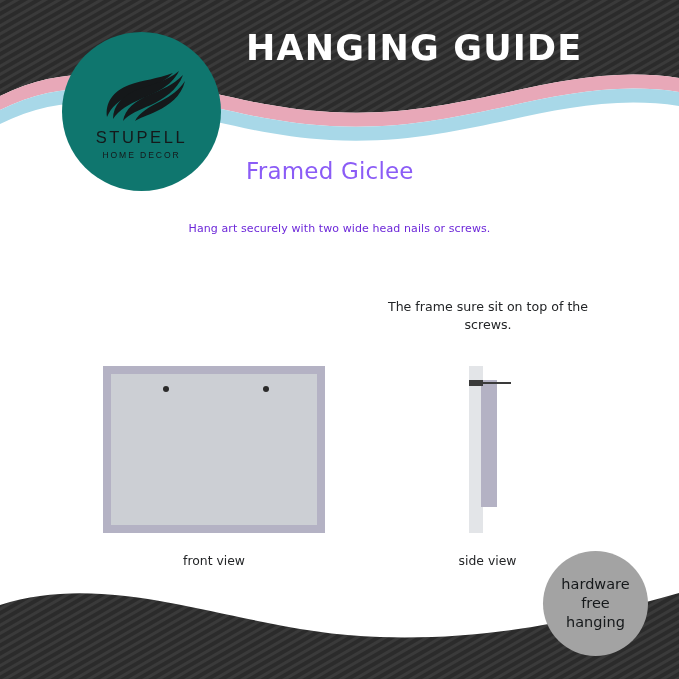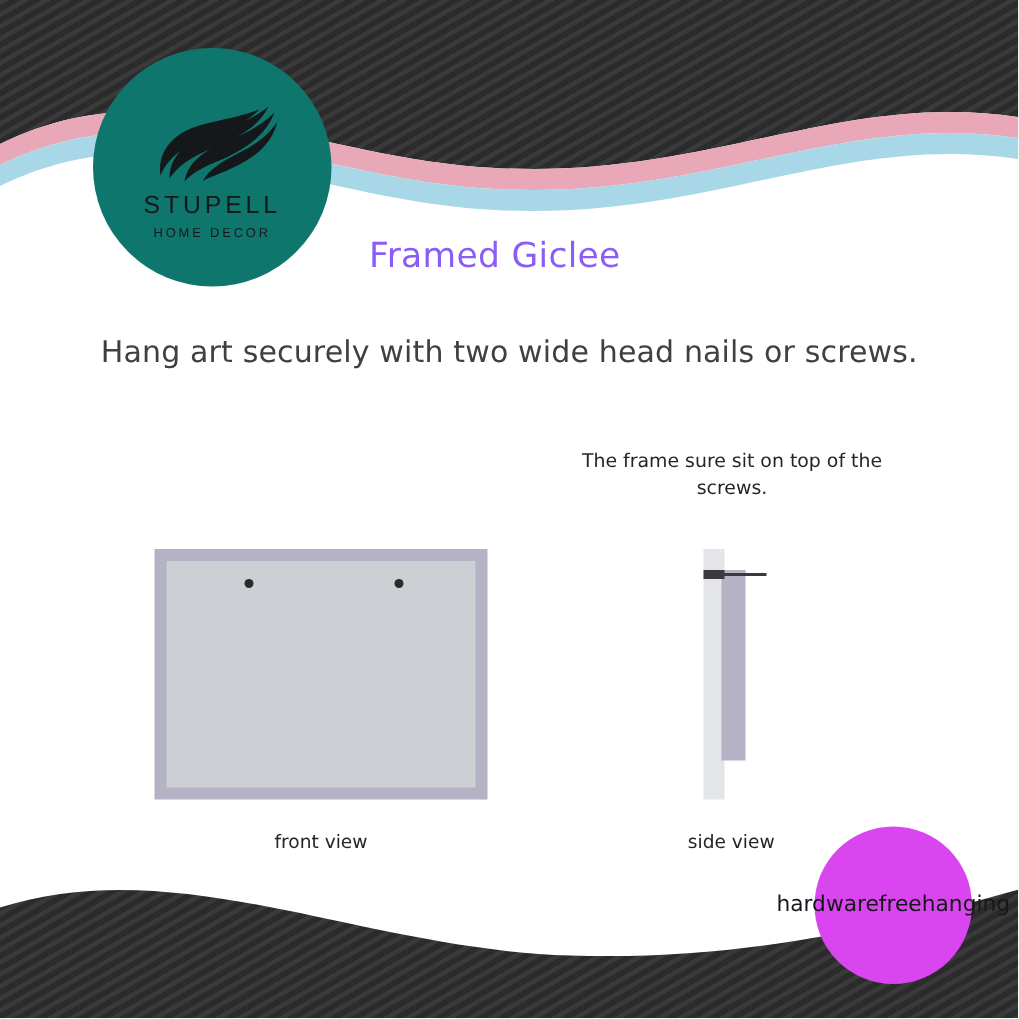--- a/index.html
+++ b/index.html
@@ -100,22 +100,22 @@
   }
 
   
   .instruction {
     position: absolute;
     left: 0;
     top: 222px;
     width: 679px;
     text-align: center;
     font-family: "DejaVu Sans", sans-serif;
-    font-size: 20px;
-    color: #404040;
+    font-size: 11px;
+    color: #6d28d9;
     letter-spacing: 0.1px;
   }
 
   
   .cap {
     position: absolute;
     text-align: center;
     font-family: "DejaVu Sans", sans-serif;
     font-size: 12.6px;
     color: #232527;
@@ -215,22 +215,23 @@
   }
 
   
   .badge {
     position: absolute;
     left: 543px;
     top: 551px;
     width: 105px;
     height: 105px;
     border-radius: 50%;
-    background: #d946ef;
+    background: #a3a3a3;
     display: flex;
+    flex-direction: column;
     align-items: center;
     justify-content: center;
     z-index: 7;
     text-align: center;
   }
   .badge span {
     font-family: "DejaVu Sans", sans-serif;
     font-size: 14.5px;
     color: #15181a;
     line-height: 1.3;
@@ -271,20 +272,21 @@
         <clipPath id="botclip">
           <path d="M0,46 C120,8 240,74 380,78 C500,82 600,56 679,34 L679,120 L0,120 Z"></path>
         </clipPath>
       </defs>
       <g clip-path="url(#botclip)">
         <rect x="0" y="0" width="679" height="120" fill="url(#stripes2)"></rect>
       </g>
     </svg>
   </div>
 
+  <div class="header-title">HANGING GUIDE</div>
 
   <div class="logo-circle">
     <svg class="logo-mark" viewBox="0 0 86 62">
       <path d="M8,54 C6,40 14,28 30,22 C44,17 58,16 74,10 C62,22 46,26 32,32 C20,37 12,44 8,54 Z" fill="#15181a"></path>
       <path d="M14,56 C14,42 24,32 40,26 C54,21 68,18 80,8 C72,24 56,30 42,36 C30,41 20,47 14,56 Z" fill="#15181a"></path>
       <path d="M24,58 C26,46 36,38 50,32 C62,27 74,22 84,12 C78,28 64,36 52,42 C40,47 30,51 24,58 Z" fill="#15181a"></path>
       <path d="M36,58 C40,50 50,44 62,38 C72,33 80,27 86,18 C82,34 70,42 58,48 C48,53 40,55 36,58 Z" fill="#15181a"></path>
     </svg>
     <div class="logo-name">STUPELL</div>
     <div class="logo-sub">HOME DECOR</div>

